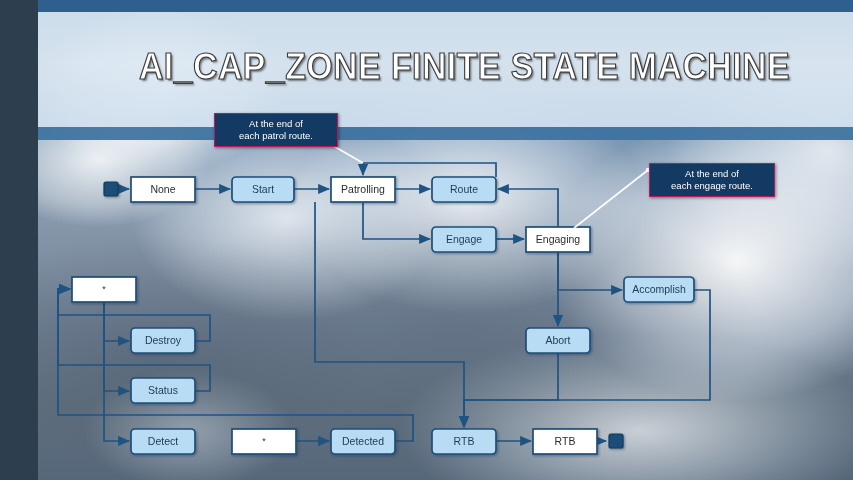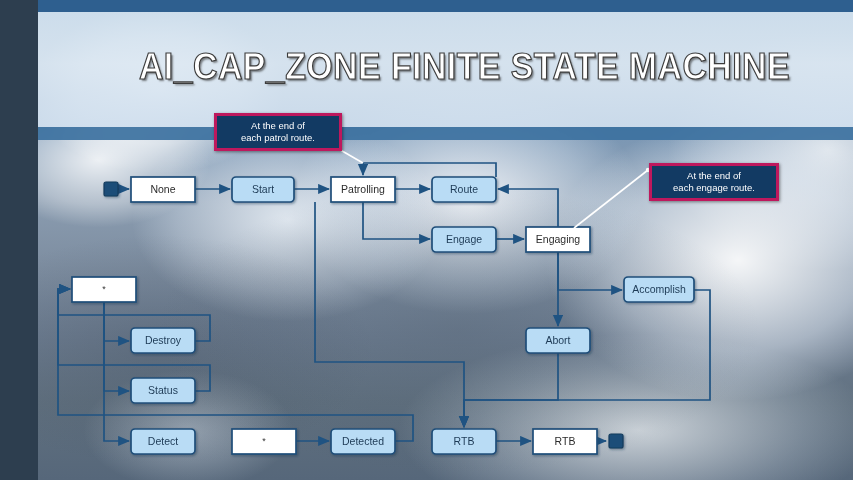--- a/index.html
+++ b/index.html
@@ -41,21 +41,21 @@
     font-weight:bold;font-size:36px;letter-spacing:.5px;
     color:#ffffff;
     transform:scaleX(.94);
     -webkit-text-stroke:1.2px #3c3c3c;
     text-shadow:2px 2px 2px rgba(40,40,40,.55);
     white-space:nowrap;
   }
 
   
   .callout{
-    position:absolute;background:#123a63;border:3px solid #be185d;
+    position:absolute;background:#123a63;border:1px solid #be185d;
     color:#ffffff;font-size:9.5px;line-height:12px;text-align:center;
     padding:4px 7px;box-shadow:1px 1px 3px rgba(0,0,0,.45);
   }
   #callout-patrol{left:176px;top:113px;width:108px;}
   #callout-engage{left:611px;top:163px;width:110px;}
 
   
   #diagram{position:absolute;left:0;top:0;width:853px;height:480px;}
   .node-label{font-family:"Liberation Sans","DejaVu Sans",sans-serif;font-size:10.5px;fill:#1d3a55;}
   .node-label-white{font-family:"Liberation Sans","DejaVu Sans",sans-serif;font-size:10.5px;fill:#2b2b2b;}

